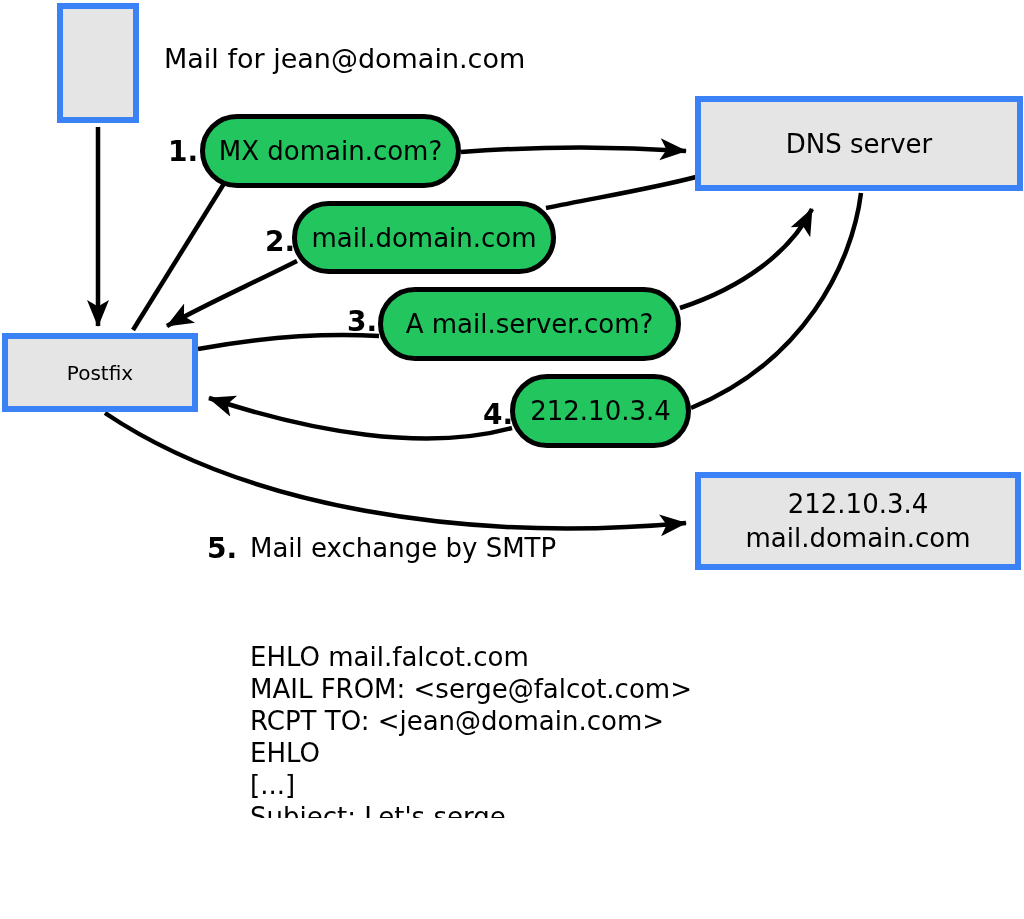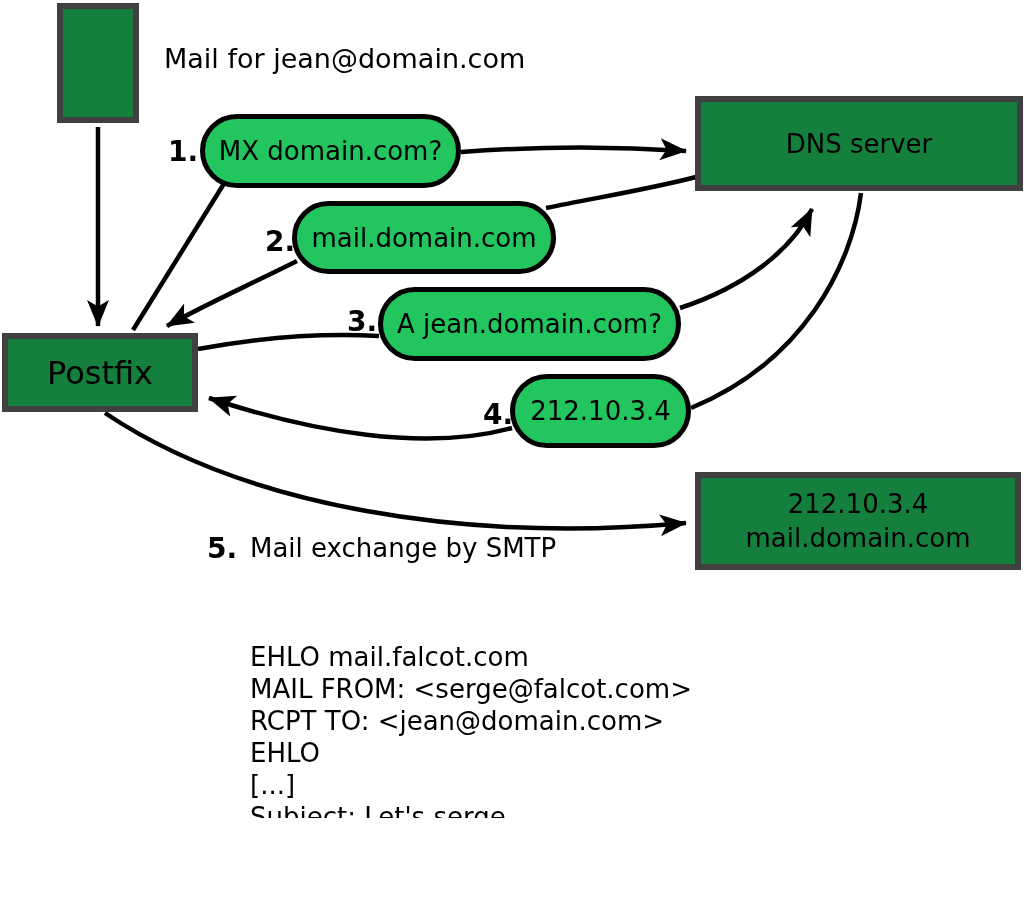--- a/index.html
+++ b/index.html
@@ -1,31 +1,31 @@
 <!DOCTYPE html>
 <html><head>
 <meta charset="utf-8">
 <style>
   html,body{margin:0;padding:0;background:#fff;}
   .canvas{
     position:relative;width:1024px;height:818px;background:#fff;overflow:hidden;
     font-family:"DejaVu Sans","Liberation Sans",sans-serif;color:#000;
   }
   .arrows{position:absolute;left:0;top:0;z-index:1;}
-  .node{position:absolute;box-sizing:border-box;background:#15803d;border:6px solid #404040;z-index:2;}
+  .node{position:absolute;box-sizing:border-box;background:#e5e5e5;border:6px solid #3b82f6;z-index:2;}
   .node.flexc{display:flex;align-items:center;justify-content:center;}
   .pill{
     position:absolute;box-sizing:border-box;background:#22c55e;border:5px solid #000;
     border-radius:40px;display:flex;align-items:center;justify-content:center;
     font-size:26px;z-index:2;white-space:nowrap;
   }
   .num{position:absolute;font-size:28px;font-weight:bold;z-index:3;white-space:nowrap;}
   .label-text{position:absolute;font-size:26px;z-index:3;white-space:nowrap;}
   .note{position:absolute;left:164px;top:43px;font-size:27px;z-index:3;white-space:nowrap;}
-  .postfix-box{left:2px;top:333px;width:196px;height:79px;font-size:32px;}
+  .postfix-box{left:2px;top:333px;width:196px;height:79px;font-size:20px;}
   .dns-box{left:695px;top:96px;width:328px;height:95px;font-size:26px;}
   .mail-box{left:695px;top:472px;width:326px;height:98px;flex-direction:column;font-size:26px;line-height:34px;}
   .envelope{left:57px;top:3px;width:82px;height:120px;}
   .pill1{left:200px;top:114px;width:261px;height:74px;}
   .pill2{left:292px;top:201px;width:264px;height:73px;}
   .pill3{left:378px;top:287px;width:303px;height:74px;}
   .pill4{left:510px;top:374px;width:181px;height:74px;}
   .n1{left:168px;top:135px;}
   .n2{left:265px;top:225px;}
   .n3{left:347px;top:305px;}
@@ -82,21 +82,21 @@
     <span>MX domain.com?</span>
   </div>
 
   <div class="num n2">2.</div>
   <div class="pill pill2">
     <span>mail.domain.com</span>
   </div>
 
   <div class="num n3">3.</div>
   <div class="pill pill3">
-    <span>A jean.domain.com?</span>
+    <span>A mail.server.com?</span>
   </div>
 
   <div class="num n4">4.</div>
   <div class="pill pill4">
     <span>212.10.3.4</span>
   </div>
 
   <div class="num n5">5.</div>
   <div class="label-text step5-text">Mail exchange by SMTP</div>
 

